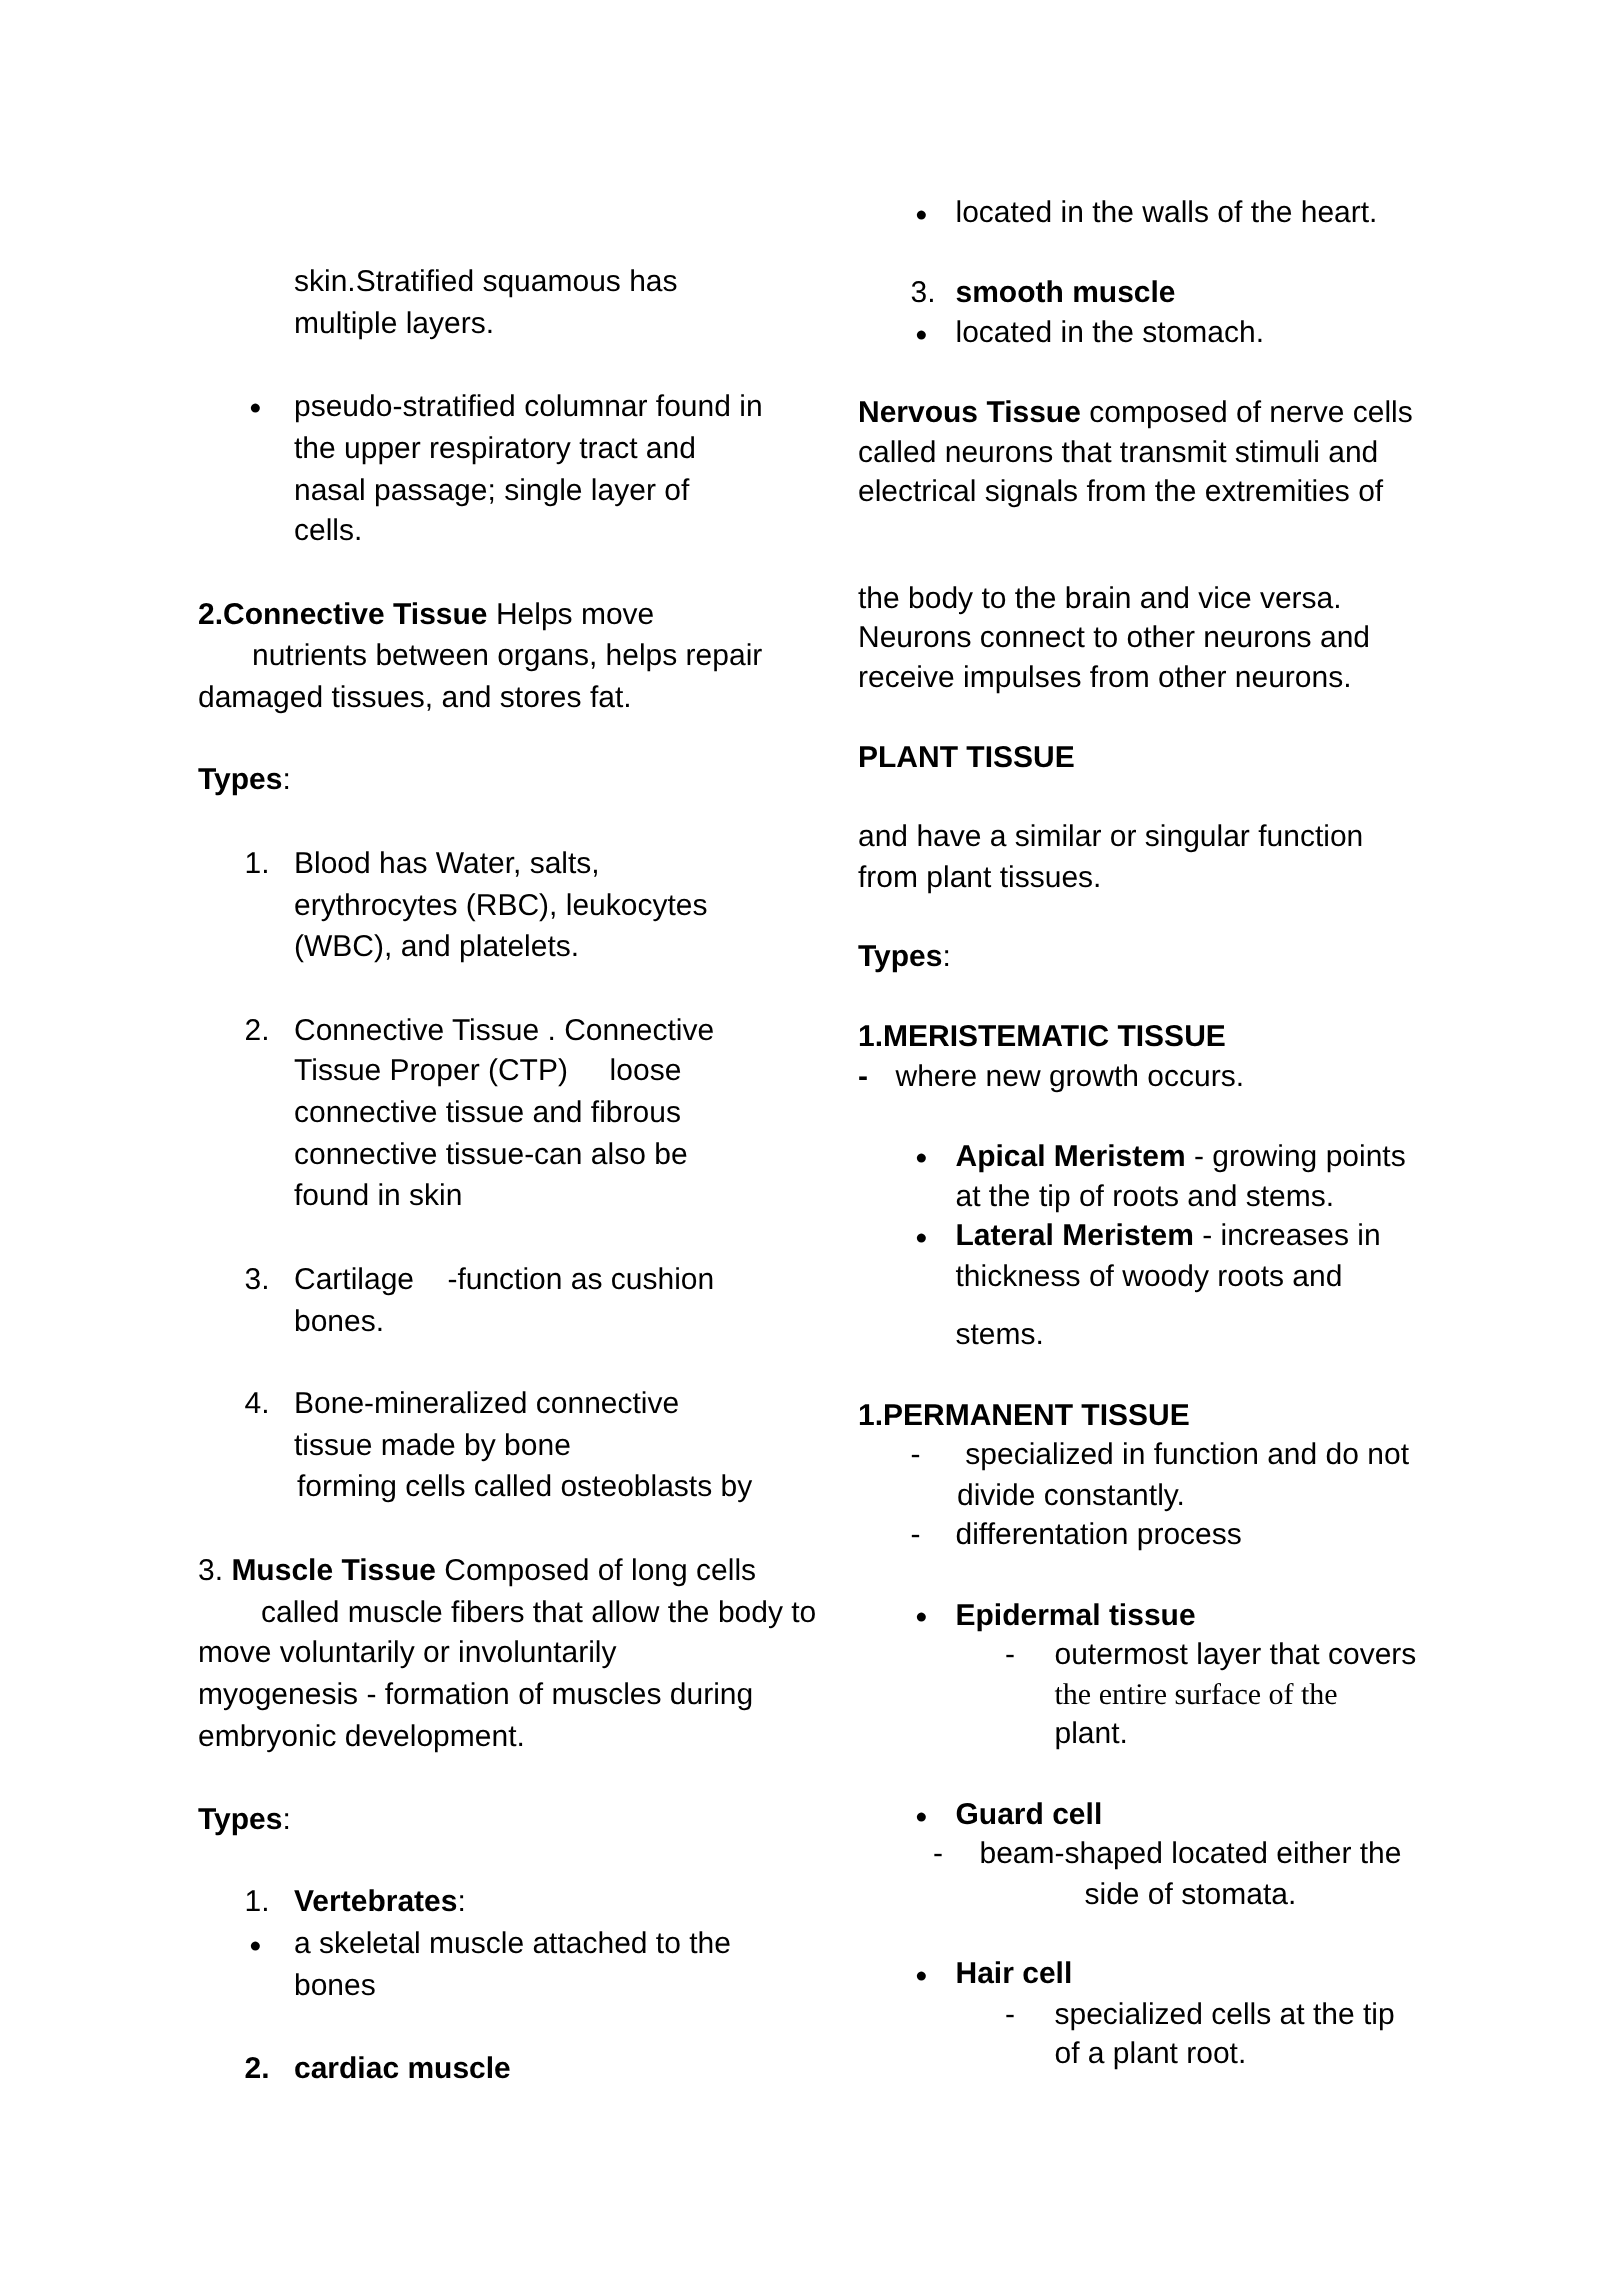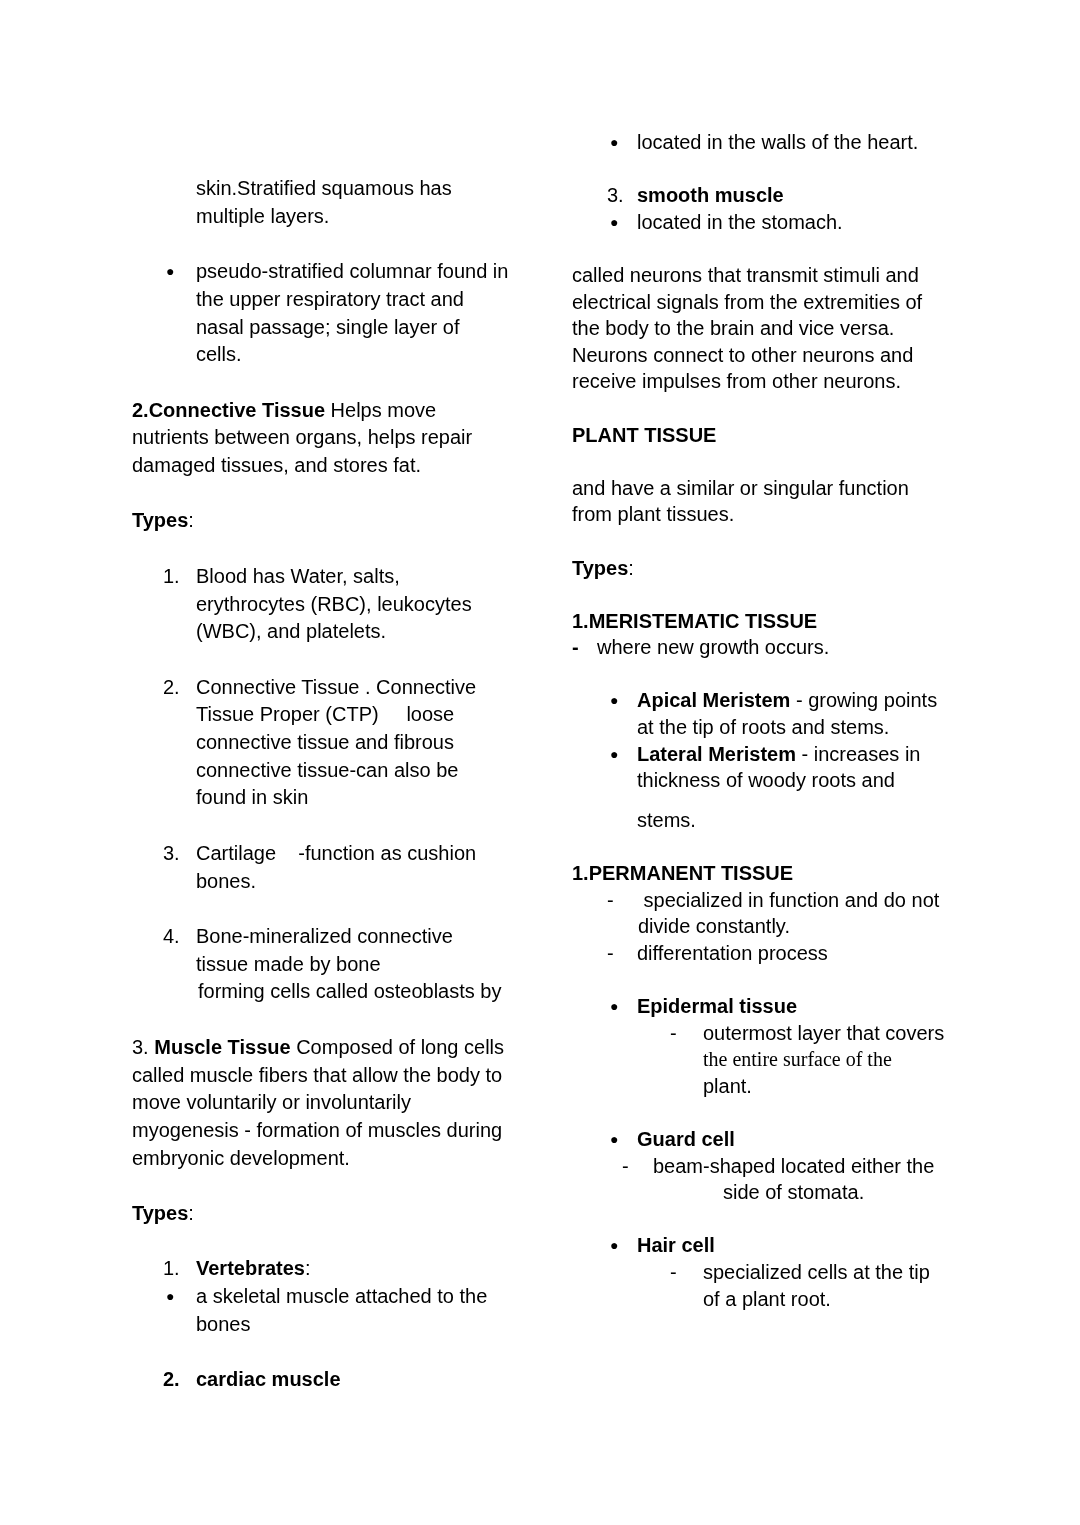--- a/index.html
+++ b/index.html
@@ -40,21 +40,21 @@
   <div class="col col-left">
       <div class="line" style="padding-left: 64px; margin-top: 46px;"><span>skin.Stratified squamous has</span></div>
       <div class="line" style="padding-left: 64px;"><span>multiple layers.</span></div>
       <div class="line" style="padding-left: 0px;">&nbsp;</div>
       <div class="line" style="padding-left: 64px;"><span class="marker dot" style="left: 34px;">●</span><span>pseudo-stratified columnar found in</span></div>
       <div class="line" style="padding-left: 64px;"><span>the upper respiratory tract and</span></div>
       <div class="line" style="padding-left: 64px;"><span>nasal passage; single layer of</span></div>
       <div class="line" style="padding-left: 64px;"><span>cells.</span></div>
       <div class="line" style="padding-left: 0px;">&nbsp;</div>
       <div class="line" style="padding-left: 0px;"><span class="b">2.Connective Tissue</span><span> Helps move</span></div>
-      <div class="line" style="padding-left: 0px;"><span>nutrients between organs, helps repair</span></div>
+      <div class="line" style="padding-left: 0px; margin-left: 36px;"><span>nutrients between organs, helps repair</span></div>
       <div class="line" style="padding-left: 0px;"><span>damaged tissues, and stores fat.</span></div>
       <div class="line" style="padding-left: 0px;">&nbsp;</div>
       <div class="line" style="padding-left: 0px;"><span class="b">Types</span><span>:</span></div>
       <div class="line" style="padding-left: 0px;">&nbsp;</div>
       <div class="line" style="padding-left: 64px;"><span class="marker" style="left: 31px;">1.</span><span>Blood has Water, salts,</span></div>
       <div class="line" style="padding-left: 64px;"><span>erythrocytes (RBC), leukocytes</span></div>
       <div class="line" style="padding-left: 64px;"><span>(WBC), and platelets.</span></div>
       <div class="line" style="padding-left: 0px;">&nbsp;</div>
       <div class="line" style="padding-left: 64px;"><span class="marker" style="left: 31px;">2.</span><span>Connective Tissue . Connective</span></div>
       <div class="line" style="padding-left: 64px;"><span>Tissue Proper (CTP)     loose</span></div>
@@ -63,42 +63,43 @@
       <div class="line" style="padding-left: 64px;"><span>found in skin</span></div>
       <div class="line" style="padding-left: 0px;">&nbsp;</div>
       <div class="line" style="padding-left: 64px;"><span class="marker" style="left: 31px;">3.</span><span>Cartilage    -function as cushion</span></div>
       <div class="line" style="padding-left: 64px;"><span>bones.</span></div>
       <div class="line" style="padding-left: 0px;">&nbsp;</div>
       <div class="line" style="padding-left: 64px;"><span class="marker" style="left: 31px;">4.</span><span>Bone-mineralized connective</span></div>
       <div class="line" style="padding-left: 64px;"><span>tissue made by bone</span></div>
       <div class="line" style="padding-left: 66px;"><span>forming cells called osteoblasts by</span></div>
       <div class="line" style="padding-left: 0px;">&nbsp;</div>
       <div class="line" style="padding-left: 0px;"><span>3. </span><span class="b">Muscle Tissue</span><span> Composed of long cells</span></div>
-      <div class="line" style="padding-left: 0px;"><span>called muscle fibers that allow the body to</span></div>
+      <div class="line" style="padding-left: 0px; margin-left: 42px;"><span>called muscle fibers that allow the body to</span></div>
       <div class="line" style="padding-left: 0px;"><span>move voluntarily or involuntarily</span></div>
       <div class="line" style="padding-left: 0px;"><span>myogenesis - formation of muscles during</span></div>
       <div class="line" style="padding-left: 0px;"><span>embryonic development.</span></div>
       <div class="line" style="padding-left: 0px;">&nbsp;</div>
       <div class="line" style="padding-left: 0px;"><span class="b">Types</span><span>:</span></div>
       <div class="line" style="padding-left: 0px;">&nbsp;</div>
       <div class="line" style="padding-left: 64px;"><span class="marker" style="left: 31px;">1.</span><span class="b">Vertebrates</span><span>:</span></div>
       <div class="line" style="padding-left: 64px;"><span class="marker dot" style="left: 34px;">●</span><span>a skeletal muscle attached to the</span></div>
       <div class="line" style="padding-left: 64px;"><span>bones</span></div>
       <div class="line" style="padding-left: 0px;">&nbsp;</div>
       <div class="line" style="padding-left: 64px;"><span class="marker b" style="left: 31px;">2.</span><span class="b">cardiac muscle</span></div>
     </div>
   <div class="col col-right">
       <div class="line" style="padding-left: 65px;"><span class="marker dot" style="left: 38px;">●</span><span>located in the walls of the heart.</span></div>
       <div class="line" style="padding-left: 0px;">&nbsp;</div>
       <div class="line" style="padding-left: 65px;"><span class="marker" style="left: 35px;">3.</span><span class="b">smooth muscle</span></div>
       <div class="line" style="padding-left: 65px;"><span class="marker dot" style="left: 38px;">●</span><span>located in the stomach.</span></div>
       <div class="line" style="padding-left: 0px;">&nbsp;</div>
+      <div class="line" style="padding-left: 0px;"><span class="b">Nervous Tissue</span><span> composed of nerve cells</span></div>
       <div class="line" style="padding-left: 0px;"><span>called neurons that transmit stimuli and</span></div>
       <div class="line" style="padding-left: 0px;"><span>electrical signals from the extremities of</span></div>
-      <div class="line" style="padding-left: 0px;"><span>the body to the brain and vice versa.</span></div>
+      <div class="line" style="padding-left: 0px; margin-top: 44px;"><span>the body to the brain and vice versa.</span></div>
       <div class="line" style="padding-left: 0px;"><span>Neurons connect to other neurons and</span></div>
       <div class="line" style="padding-left: 0px;"><span>receive impulses from other neurons.</span></div>
       <div class="line" style="padding-left: 0px;">&nbsp;</div>
       <div class="line" style="padding-left: 0px;"><span class="b">PLANT TISSUE</span></div>
       <div class="line" style="padding-left: 0px;">&nbsp;</div>
       <div class="line" style="padding-left: 0px;"><span>and have a similar or singular function</span></div>
       <div class="line" style="padding-left: 0px;"><span>from plant tissues.</span></div>
       <div class="line" style="padding-left: 0px;">&nbsp;</div>
       <div class="line" style="padding-left: 0px;"><span class="b">Types</span><span>:</span></div>
       <div class="line" style="padding-left: 0px;">&nbsp;</div>

